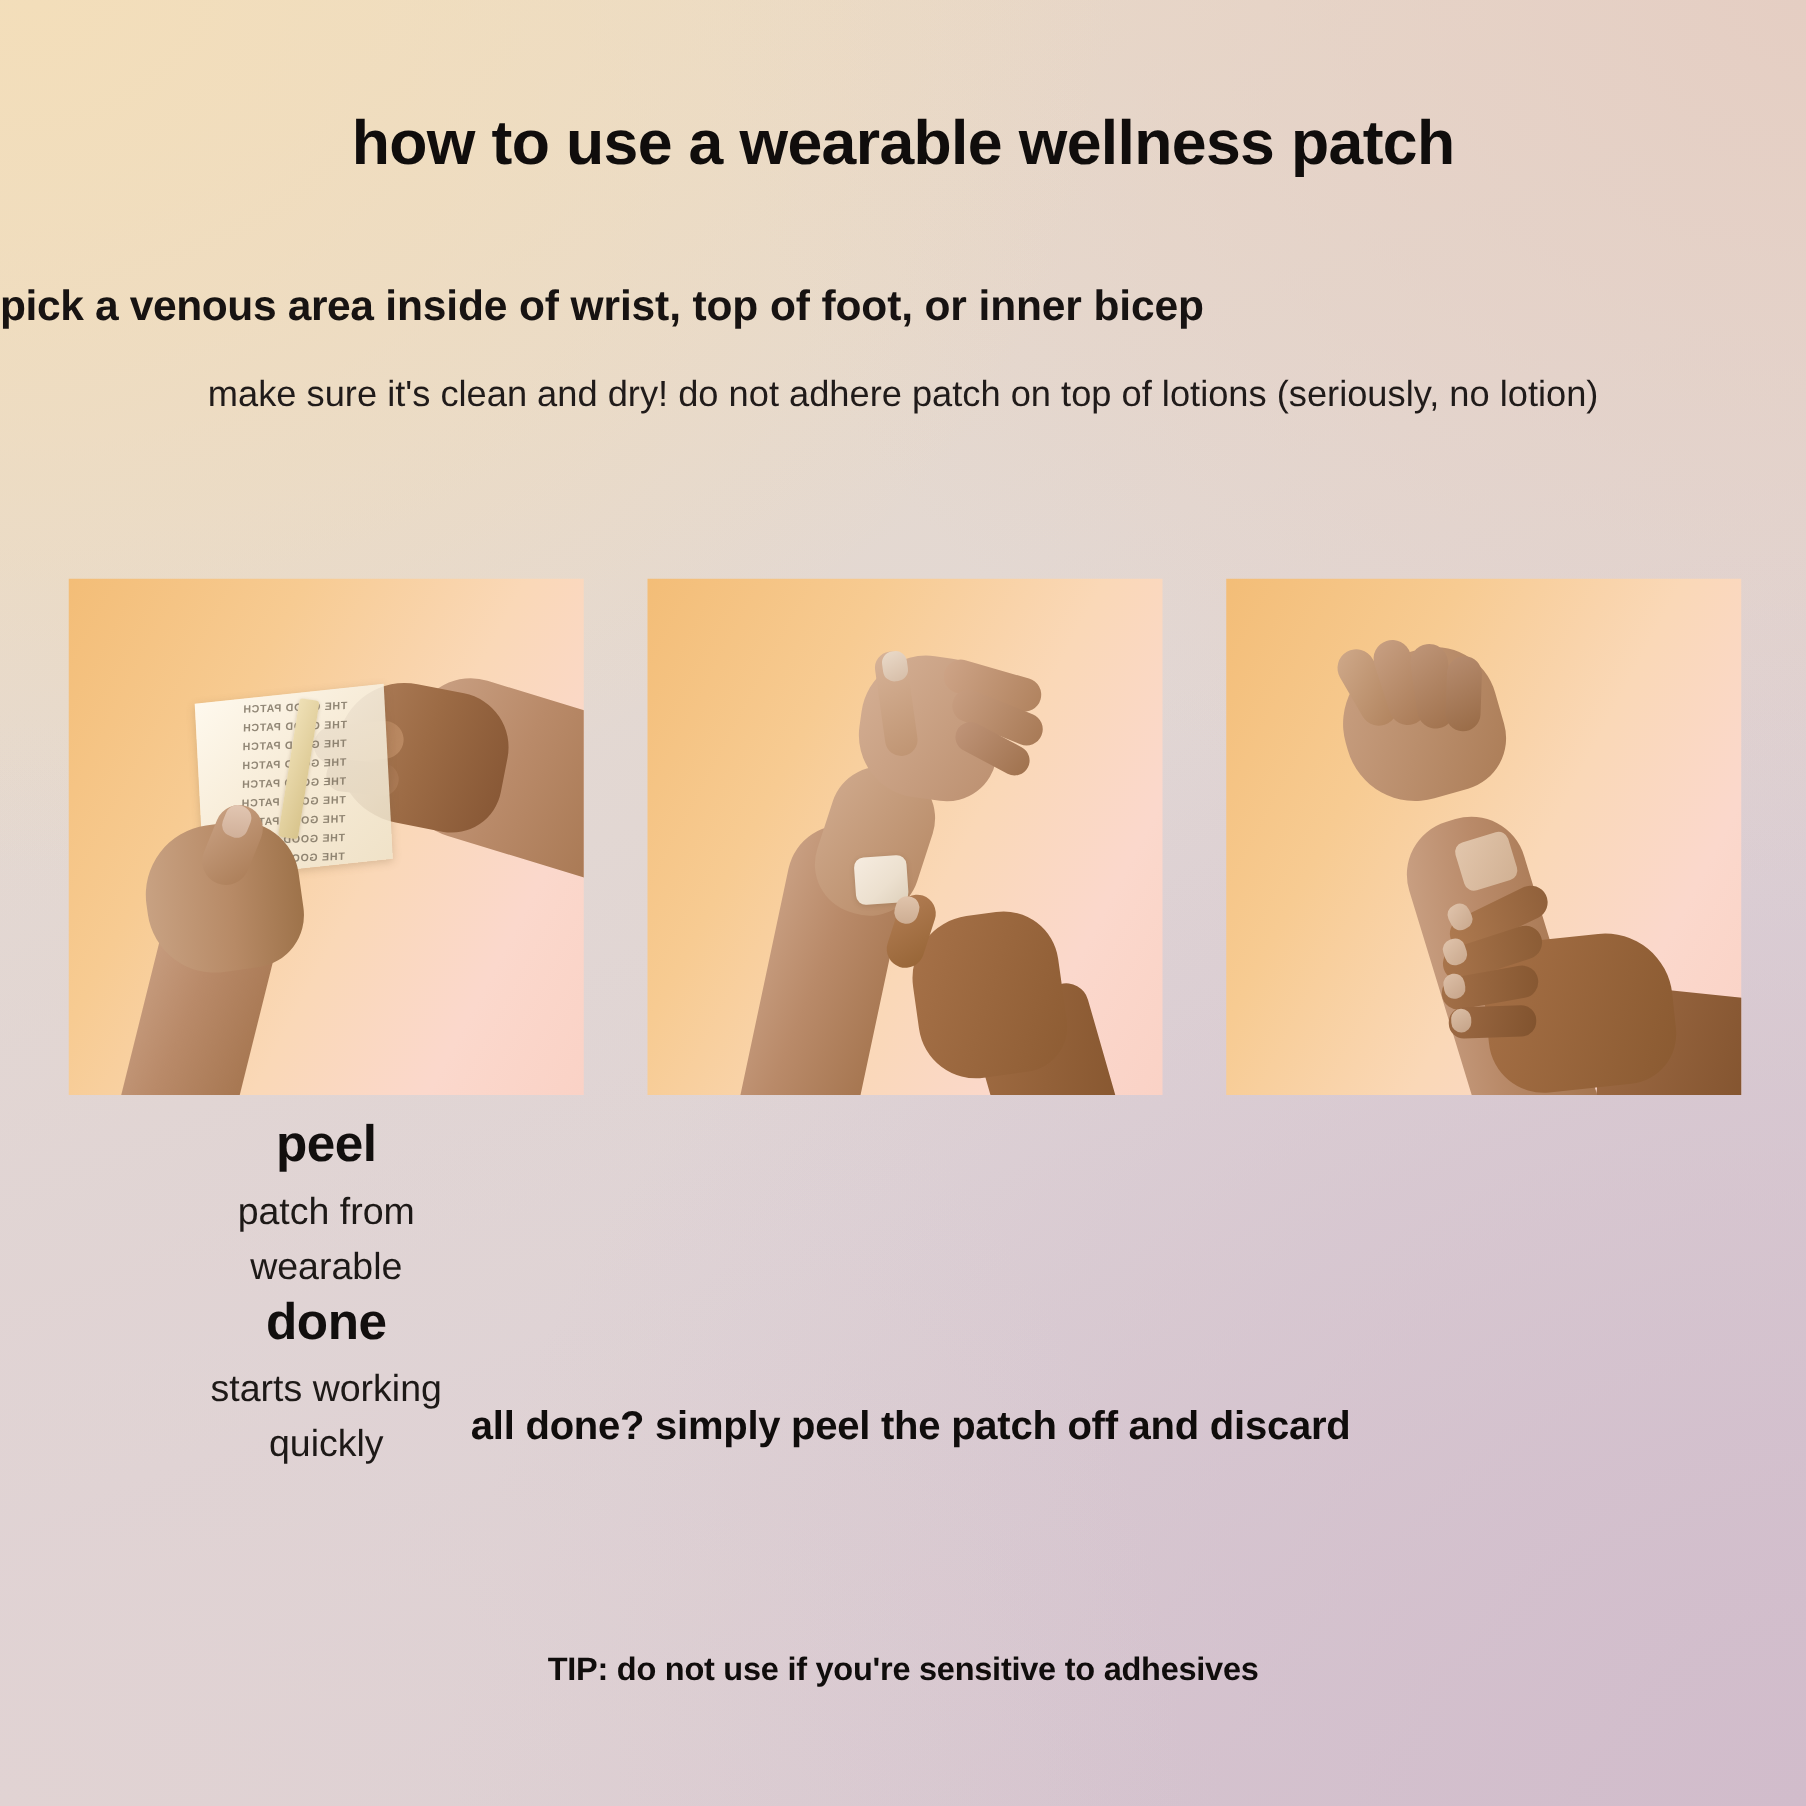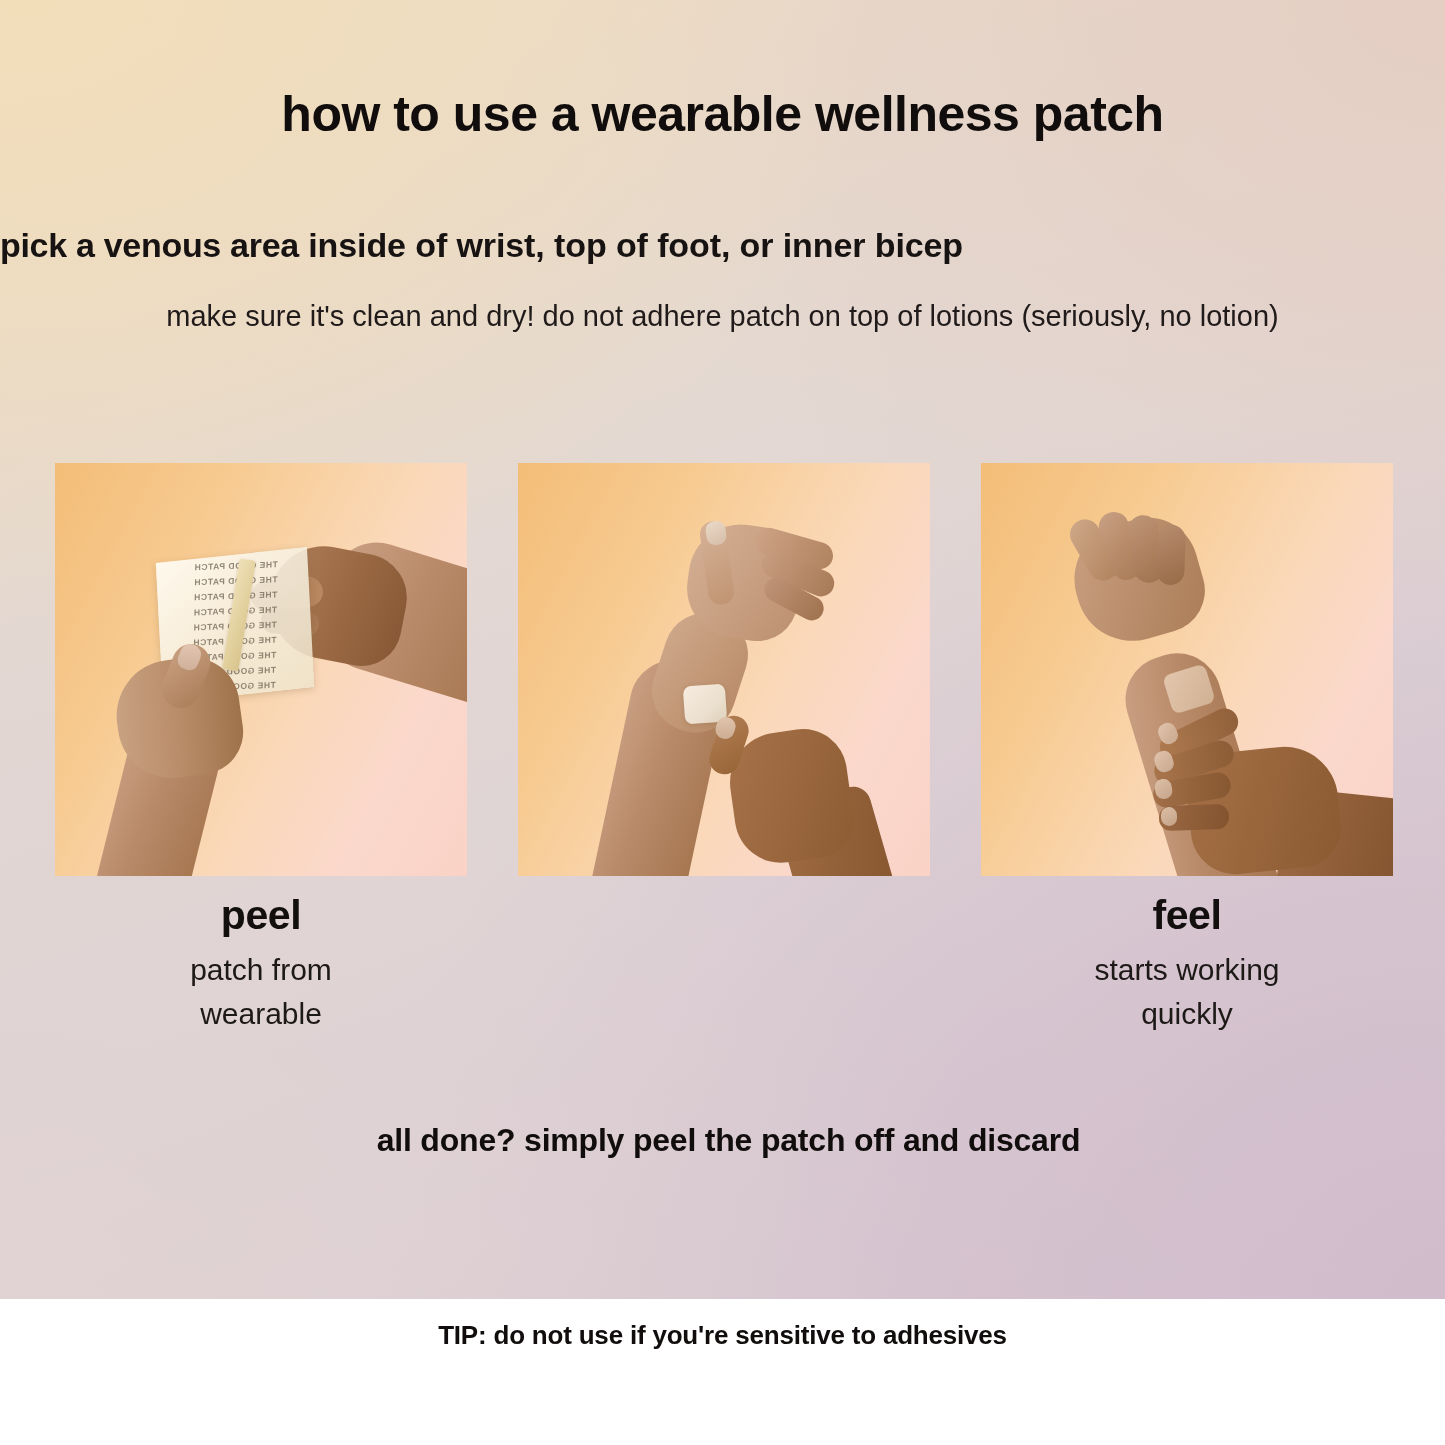--- a/index.html
+++ b/index.html
@@ -11,21 +11,21 @@
     height: 1445px;
     overflow: hidden;
     font-family: "Liberation Sans", sans-serif;
     color: #14110f;
   }
 
   
   #page {
     position: relative;
     width: 1445px;
-    height: 1299px;
+    height: 1445px;
     background:
       radial-gradient(130% 105% at 2% 0%,   rgba(243,222,186,1) 0%,  rgba(243,222,186,0) 46%),
       radial-gradient(120% 100% at 100% 0%, rgba(229,206,195,1) 0%,  rgba(229,206,195,0) 50%),
       radial-gradient(120% 110% at 0% 100%, rgba(225,211,211,1) 0%,  rgba(225,211,211,0) 55%),
       radial-gradient(130% 120% at 100% 100%, rgba(209,188,203,1) 0%, rgba(209,188,203,0) 58%),
       linear-gradient(160deg, #ecdcc4 0%, #e3d8d2 38%, #ded3d6 62%, #d6c6d0 100%);
   }
 
   
   .title {
@@ -300,20 +300,21 @@
   }
 
   
   .captions {
     position: absolute;
     left: 55px;
     top: 893px;
     width: 1338px;
     display: flex;
     justify-content: space-between;
+    flex-direction: column;
   }
   .caption {
     width: 412px;
     text-align: center;
   }
   .caption .step {
     font-size: 41px;
     font-weight: 700;
     letter-spacing: -0.4px;
     color: #120f0e;
@@ -435,21 +436,21 @@
     </div>
   </div>
 
   <div class="captions">
     <div class="caption">
       <div class="step">peel</div>
       <div class="desc">patch from
 wearable</div>
     </div>
     <div class="caption">
-      <div class="step">feel</div>
+      <div class="step">done</div>
       <div class="desc">starts working
 quickly</div>
     </div>
   </div>
 
   <div class="done-line">all done? simply peel the patch off and discard</div>
   <div class="tip-line">TIP: do not use if you're sensitive to adhesives</div>
 
 </div>
 

